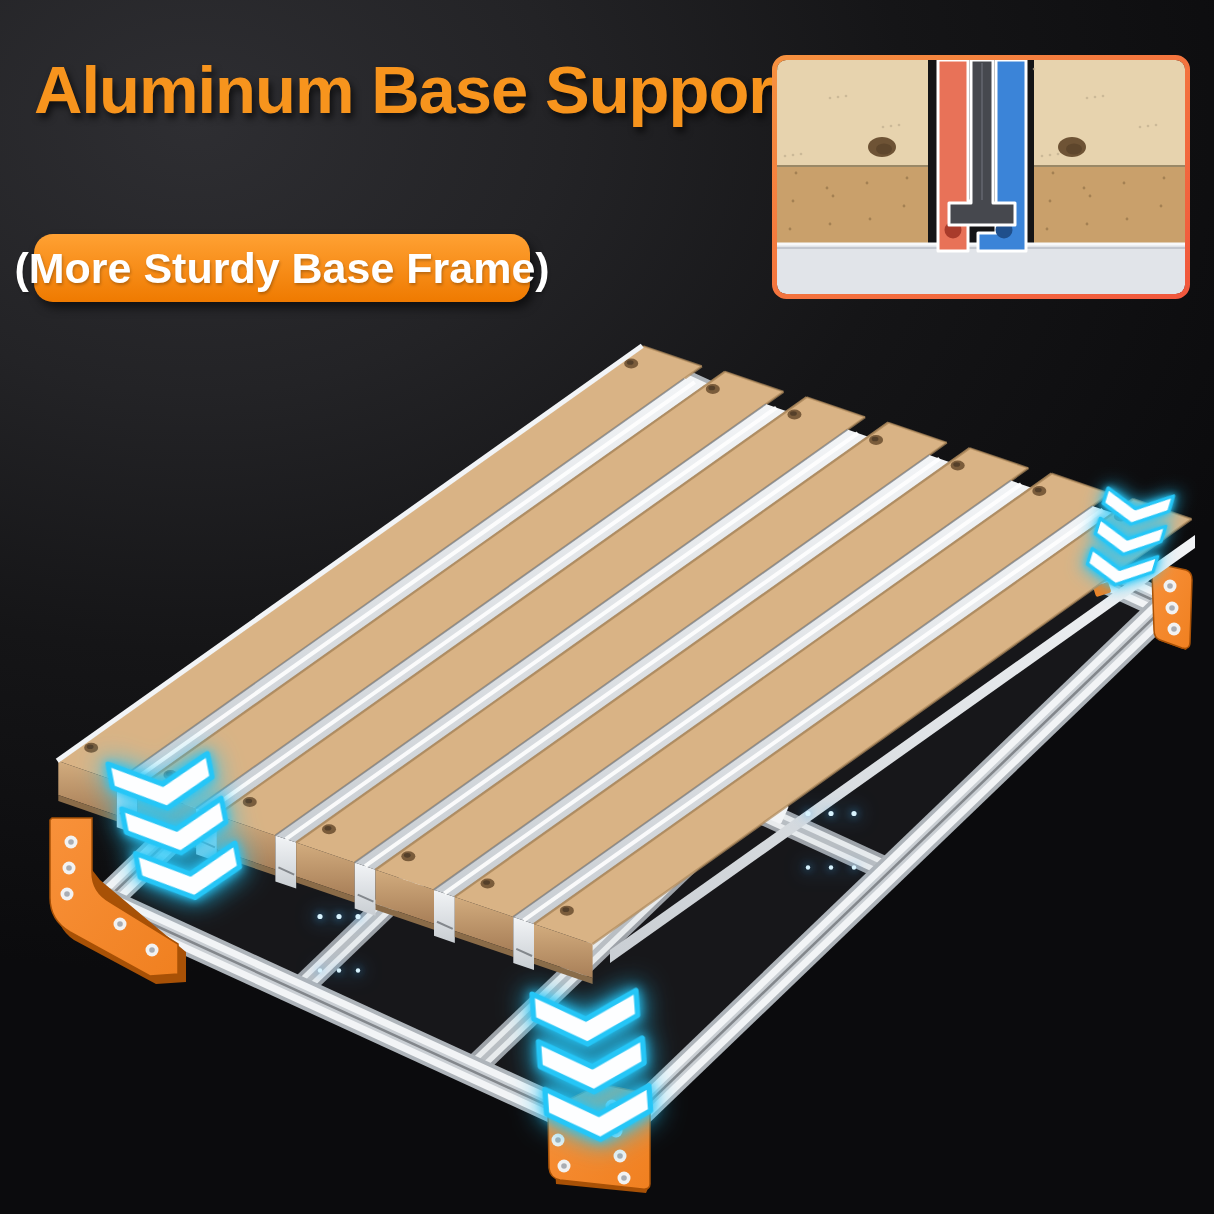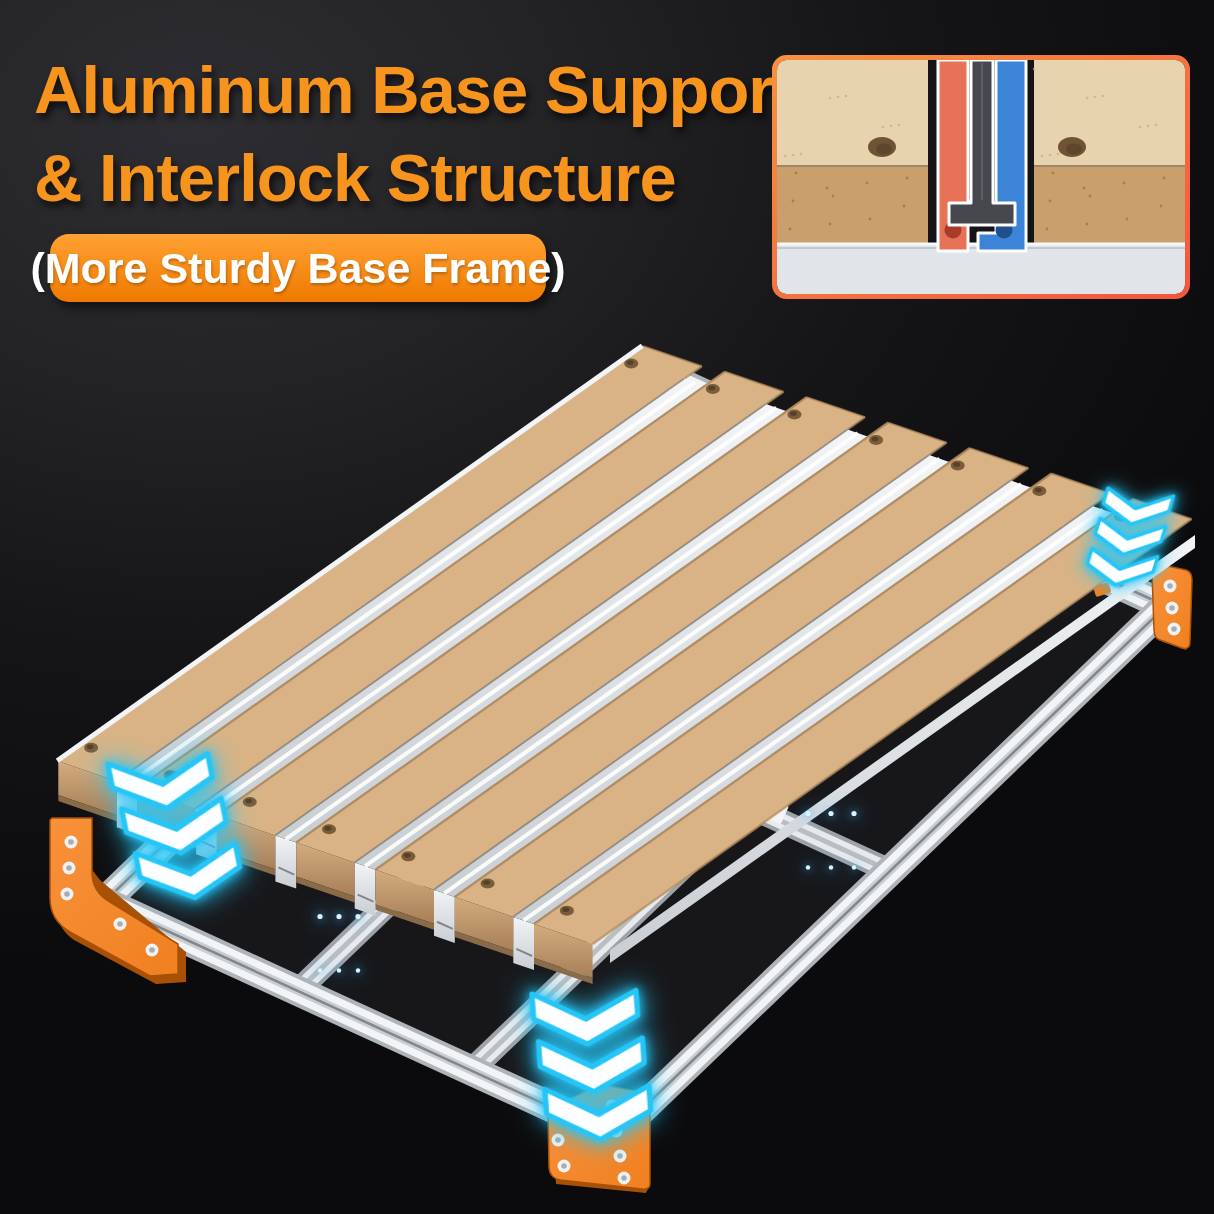--- a/index.html
+++ b/index.html
@@ -15,21 +15,20 @@
     font-size:67px;letter-spacing:-1px;line-height:1;
     text-shadow:3px 5px 7px rgba(0,0,0,.65);
     white-space:nowrap;
   }
   .title.l1{top:56px;}
   .title.l2{top:144px;}
   .badge{
     position:absolute;left:34px;top:234px;width:496px;height:68px;
     border-radius:19px;display:flex;align-items:center;justify-content:center;
     box-shadow:4px 6px 10px rgba(0,0,0,.55);
-    margin-left:16px;
   }
   .badge span{
     font-weight:bold;font-size:43px;letter-spacing:0px;
     text-shadow:1px 2px 3px rgba(0,0,0,.25);white-space:nowrap;
   }
   .inset{position:absolute;left:772px;top:55px;width:418px;height:244px;}
   .inset svg{display:block;}
 </style>
 </head>
 <body>
@@ -310,21 +309,20 @@
         <path d="M0,0 L50,26 L100,0 L100,24 L50,50 L0,24 Z" fill="#FDFEFF" stroke="#25C6F7" stroke-width="5" stroke-linejoin="round" transform="translate(6,92)"></path>
       </g>
       <g transform="translate(1108,488) rotate(7) skewX(-10) scale(0.66)" style="filter: drop-shadow(rgb(37, 198, 247) 0px 0px 5px) drop-shadow(rgb(37, 198, 247) 0px 0px 13px);">
         <path d="M0,0 L50,26 L100,0 L100,24 L50,50 L0,24 Z" fill="#FDFEFF" stroke="#25C6F7" stroke-width="5" stroke-linejoin="round" transform="translate(0,0)"></path>
         <path d="M0,0 L50,26 L100,0 L100,24 L50,50 L0,24 Z" fill="#FDFEFF" stroke="#25C6F7" stroke-width="5" stroke-linejoin="round" transform="translate(2,47)"></path>
         <path d="M0,0 L50,26 L100,0 L100,24 L50,50 L0,24 Z" fill="#FDFEFF" stroke="#25C6F7" stroke-width="5" stroke-linejoin="round" transform="translate(4,94)"></path>
       </g>
     </svg>
 
   <div class="title l1" style="color: rgb(247, 148, 29);">Aluminum Base Support</div>
-  <div class="title l2" style="color: rgb(247, 148, 29);">&amp; Interlock Structure</div>
 
   <div class="badge" style="background: linear-gradient(rgb(255, 161, 51), rgb(239, 122, 0));">
     <span style="color: rgb(255, 255, 255);">(More Sturdy Base Frame)</span>
   </div>
 
   <div class="inset">
     <svg id="inset-svg" width="418" height="244" viewBox="0 0 418 244">
         <defs>
           <linearGradient id="gBorder" x1="0" y1="0" x2="1" y2="1">
             <stop offset="0" stop-color="#F6913F"></stop>

